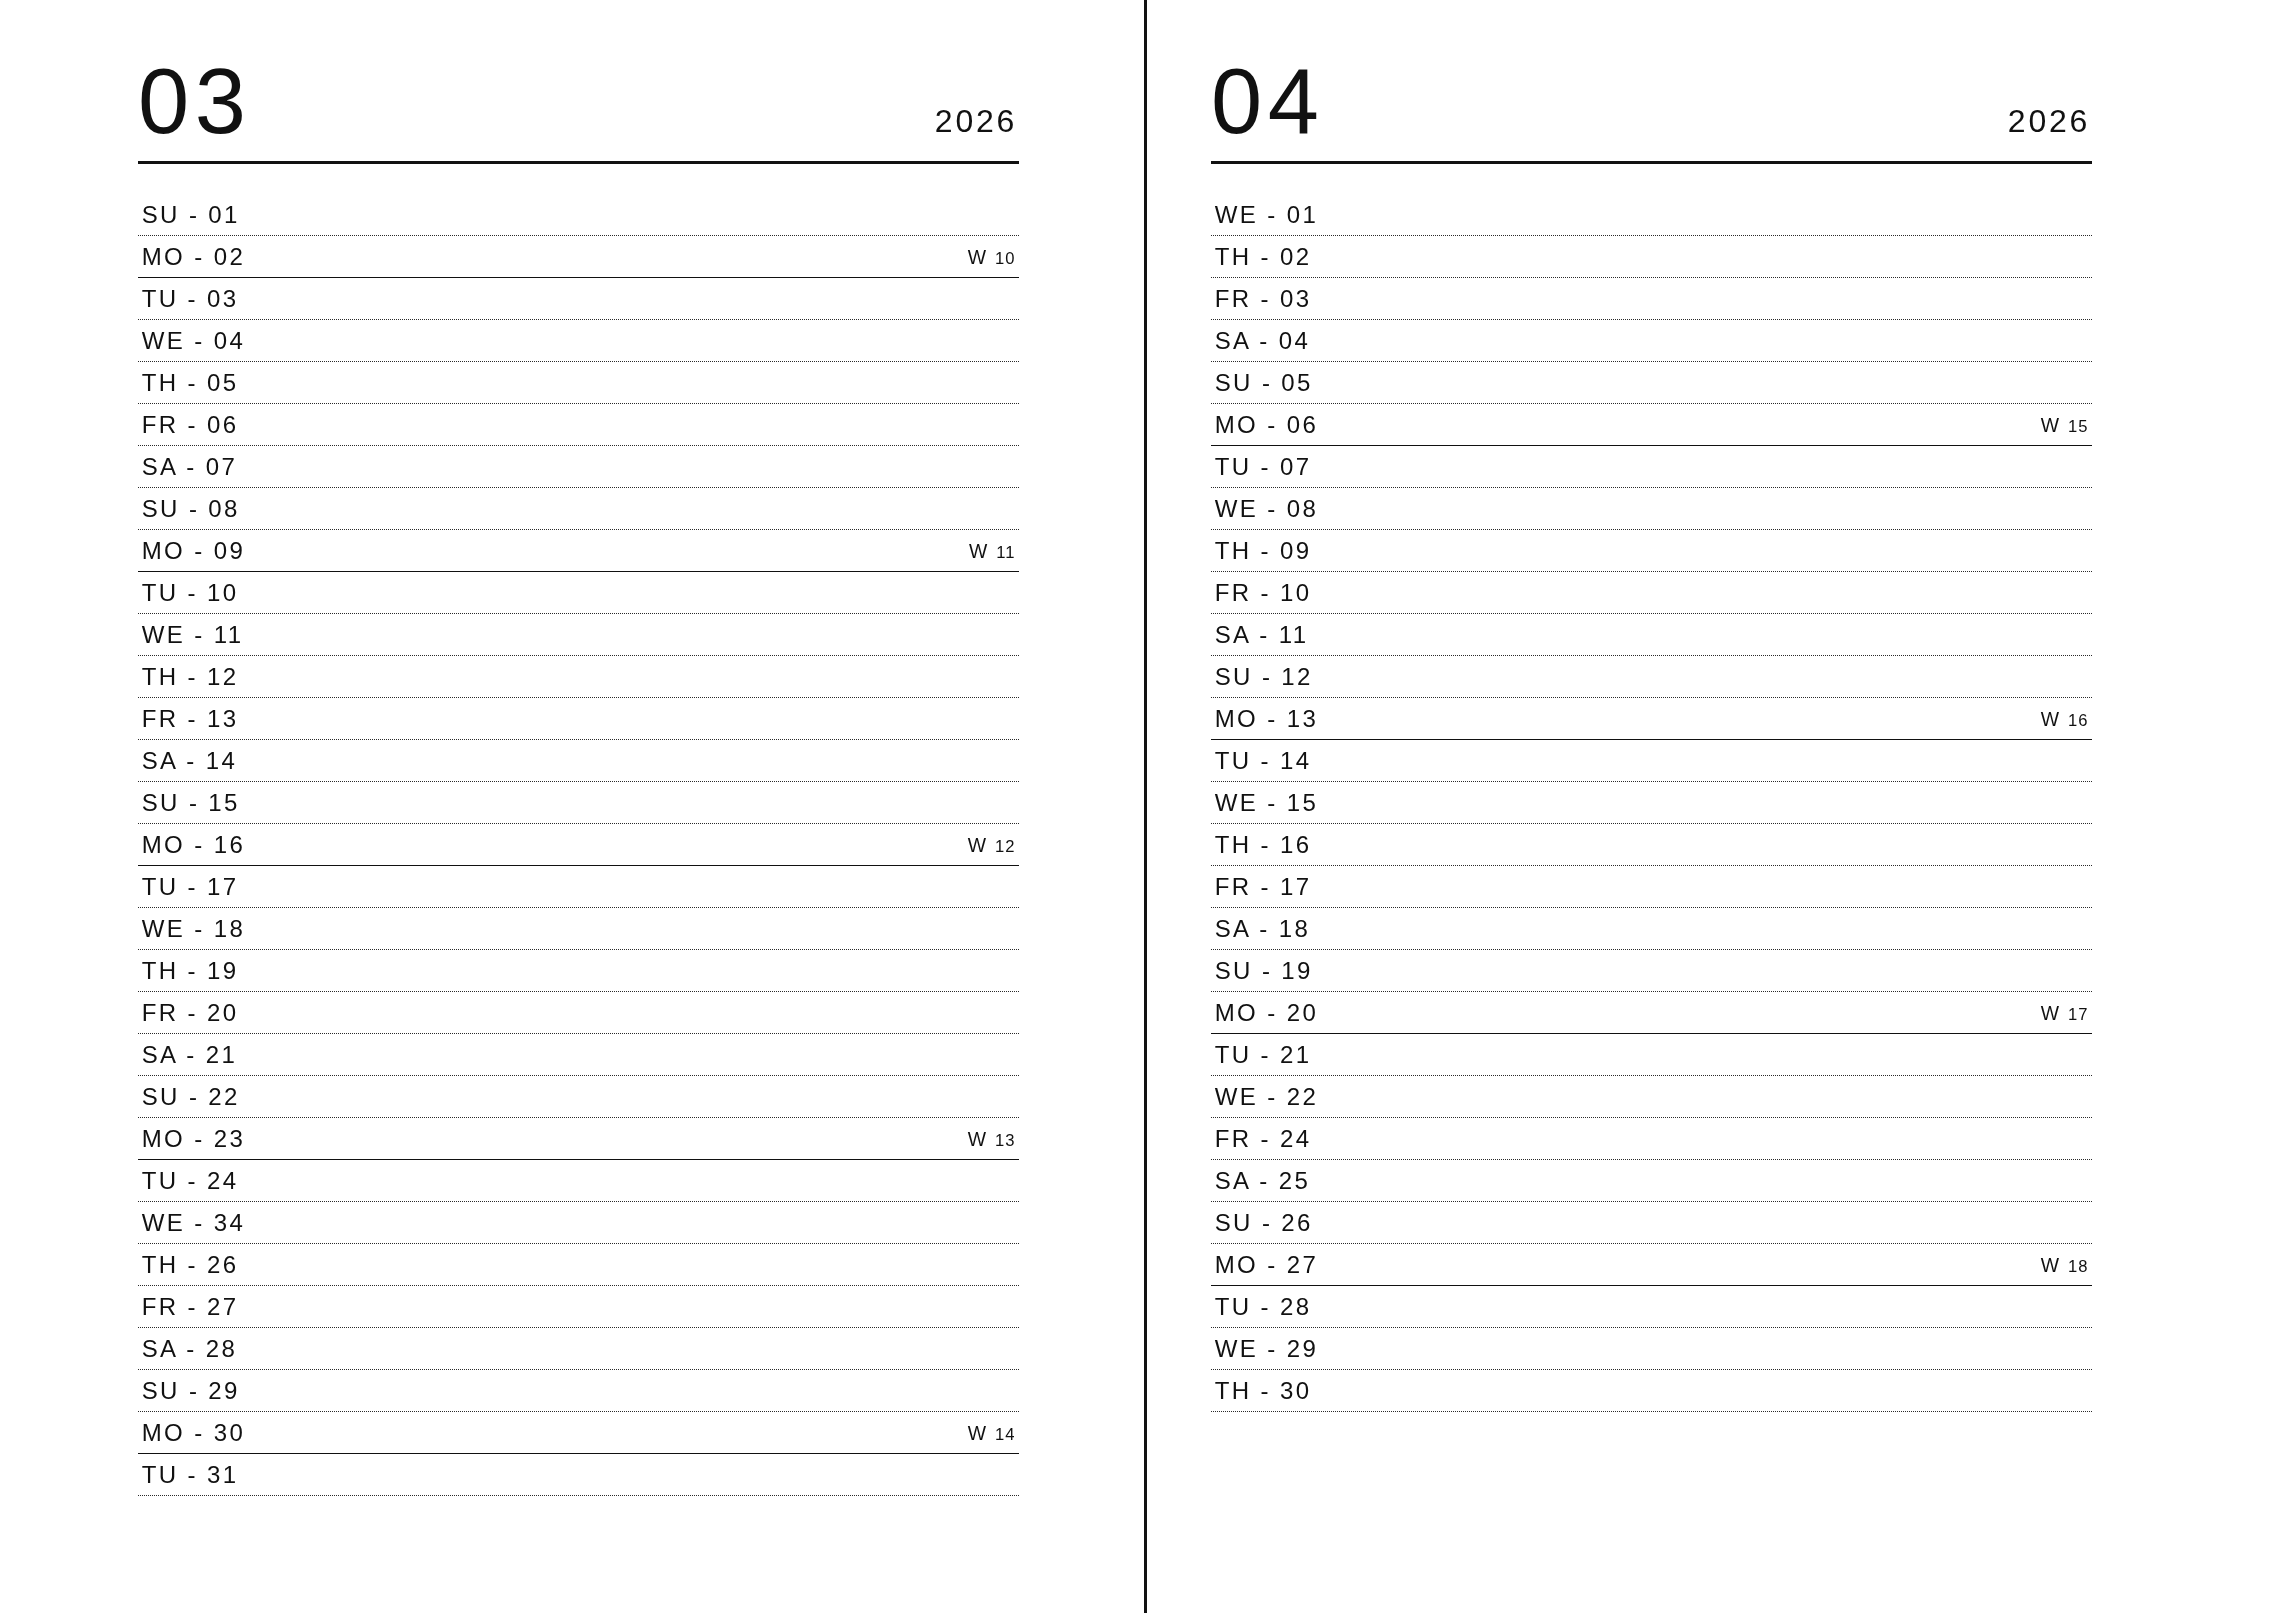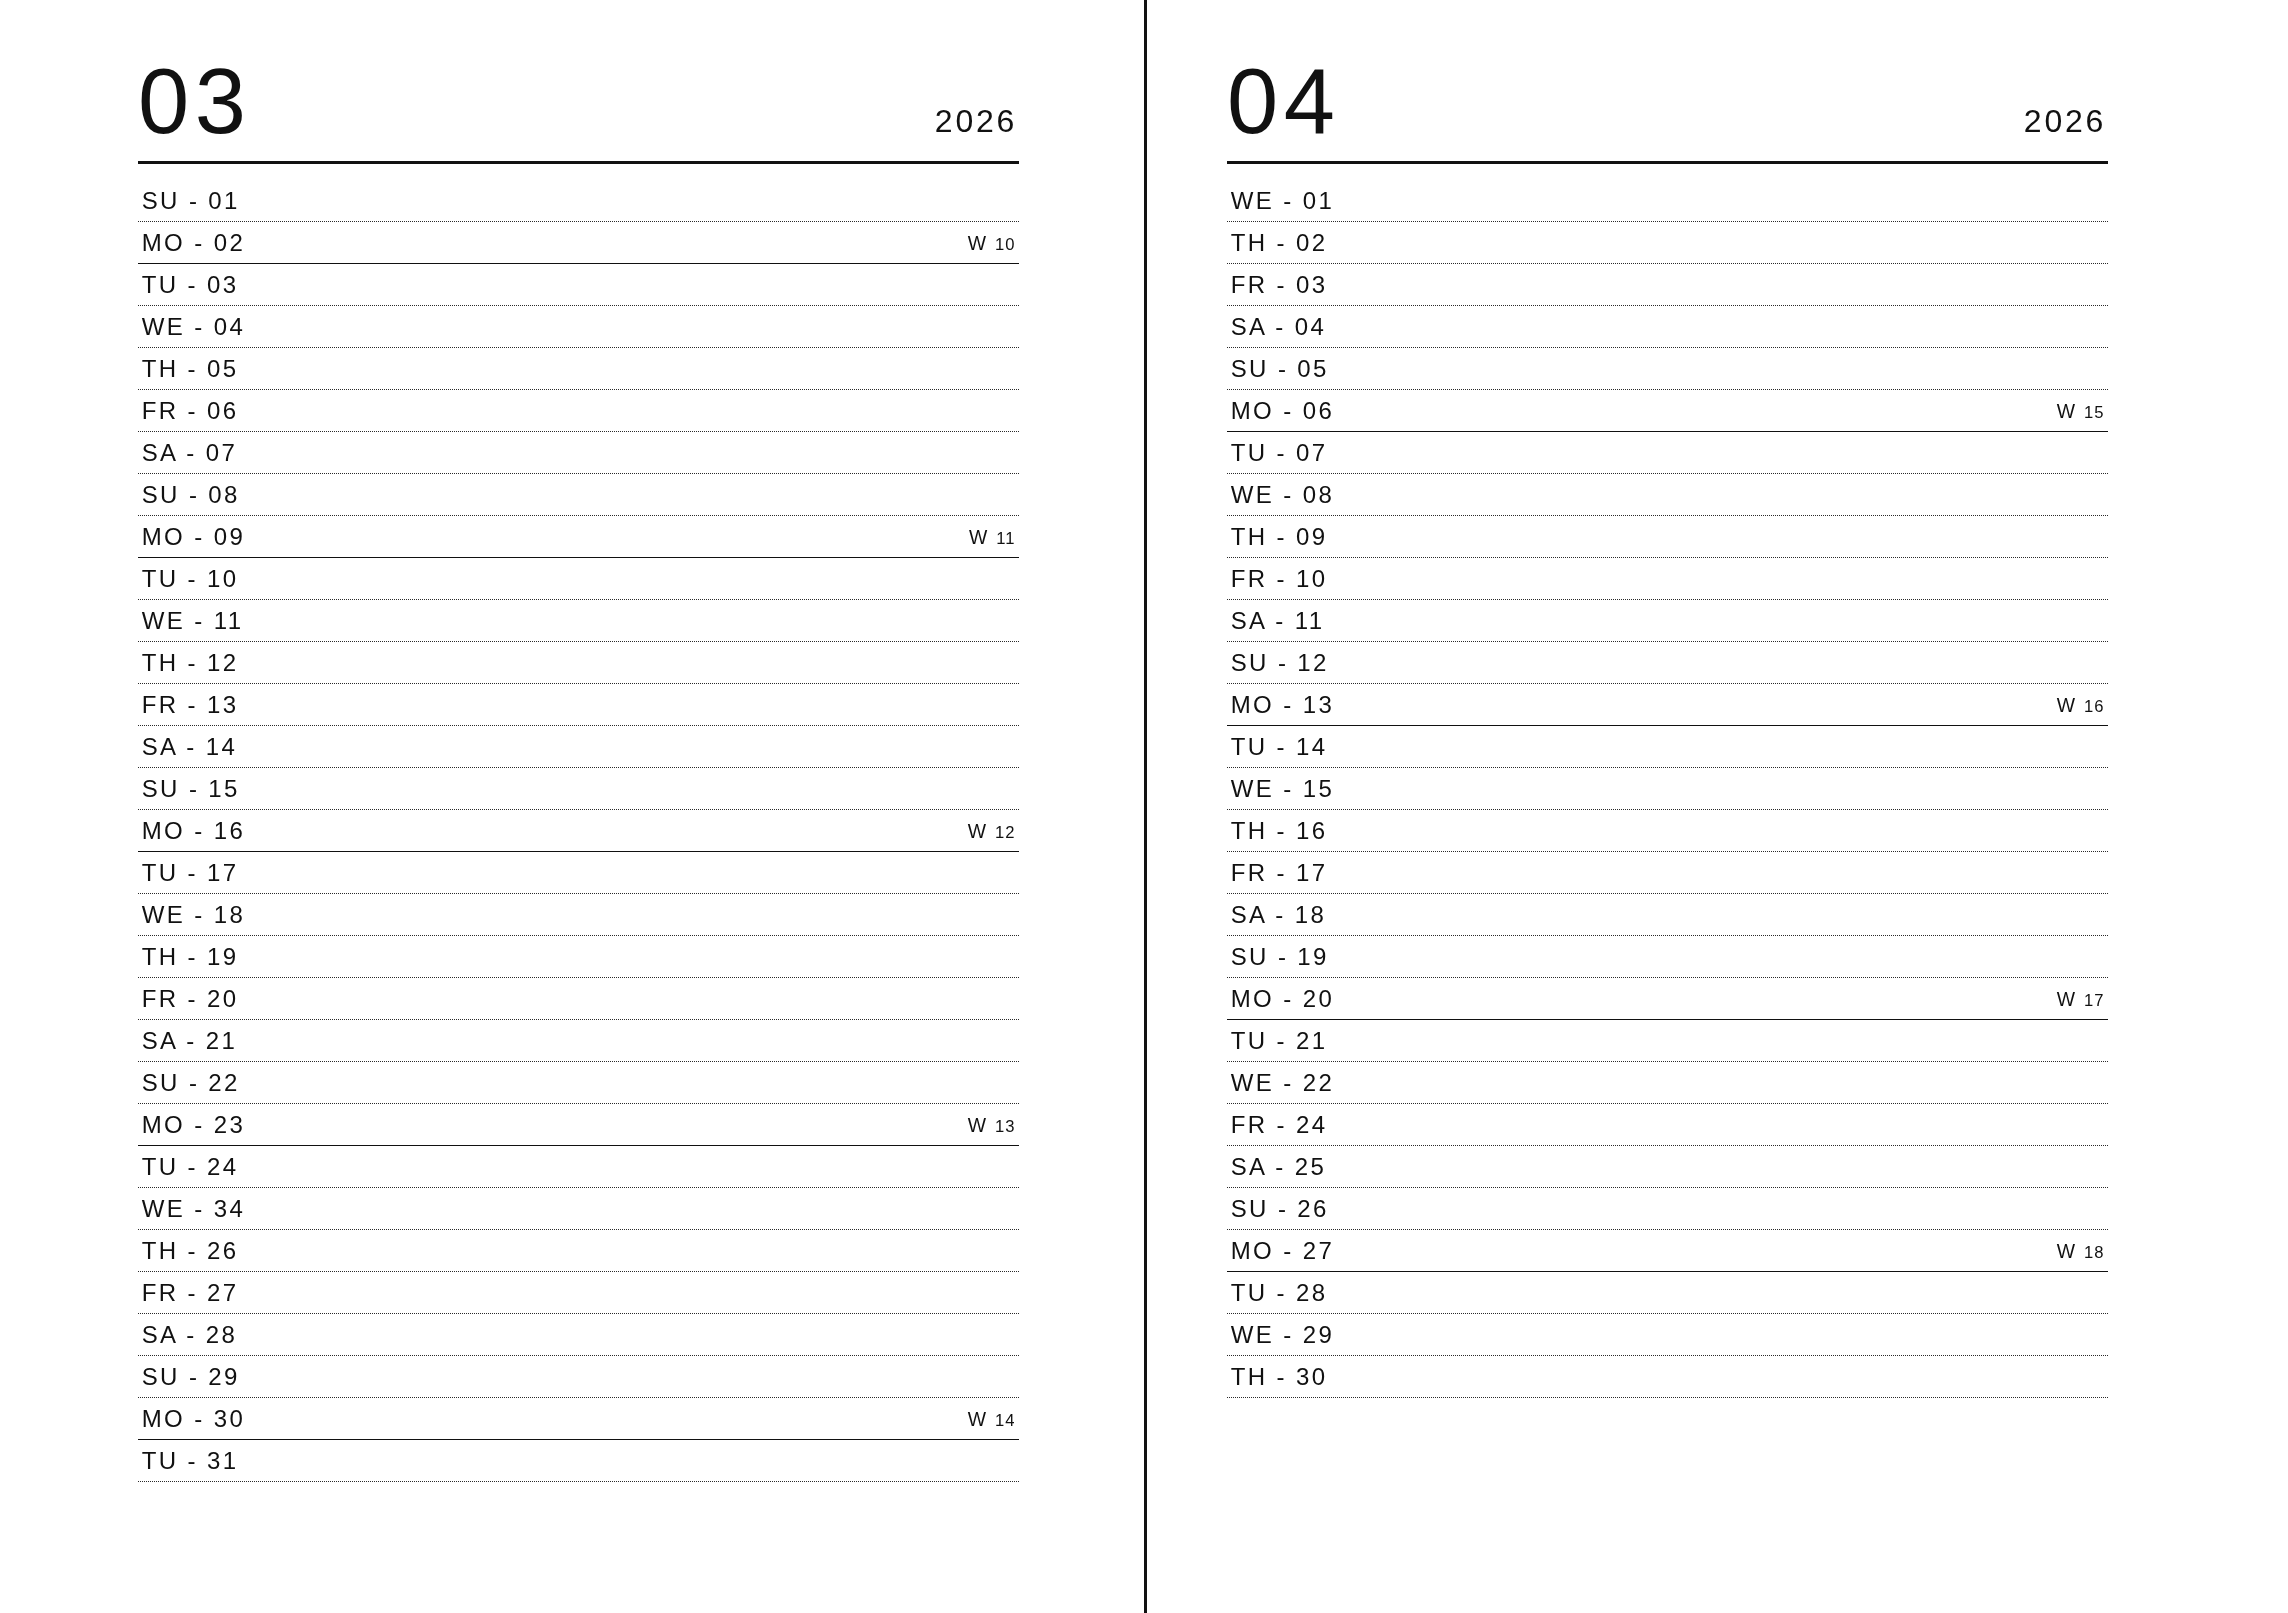--- a/index.html
+++ b/index.html
@@ -37,21 +37,21 @@
   }
   .page-inner {
     position: absolute;
     top: 55px;
   }
   .page-left .page-inner {
     left: 138px;
     width: 881px;
   }
   .page-right .page-inner {
-    left: 134px;
+    left: 118px;
     width: 881px;
   }
 
   .page-header {
     position: relative;
     height: 109px;
   }
   .month-number {
     position: absolute;
     left: 0;
@@ -74,21 +74,21 @@
   .header-rule {
     position: absolute;
     left: 0;
     right: 0;
     bottom: 0;
     height: 2.8px;
     background: #111111;
   }
 
   .day-list {
-    margin-top: 16px;
+    margin-top: 30px;
   }
   .day-row {
     position: relative;
     height: 42px;
     display: flex;
     align-items: center;
     justify-content: space-between;
   }
   .day-row .rule {
     position: absolute;

